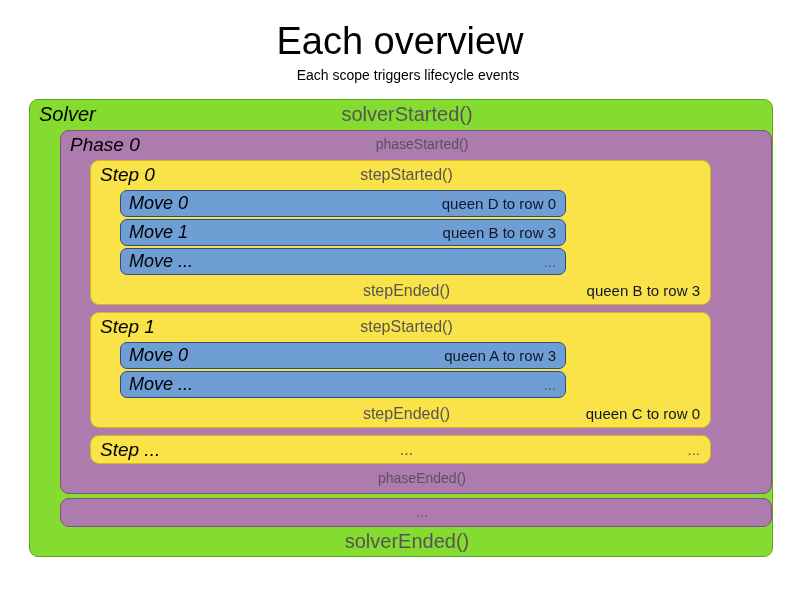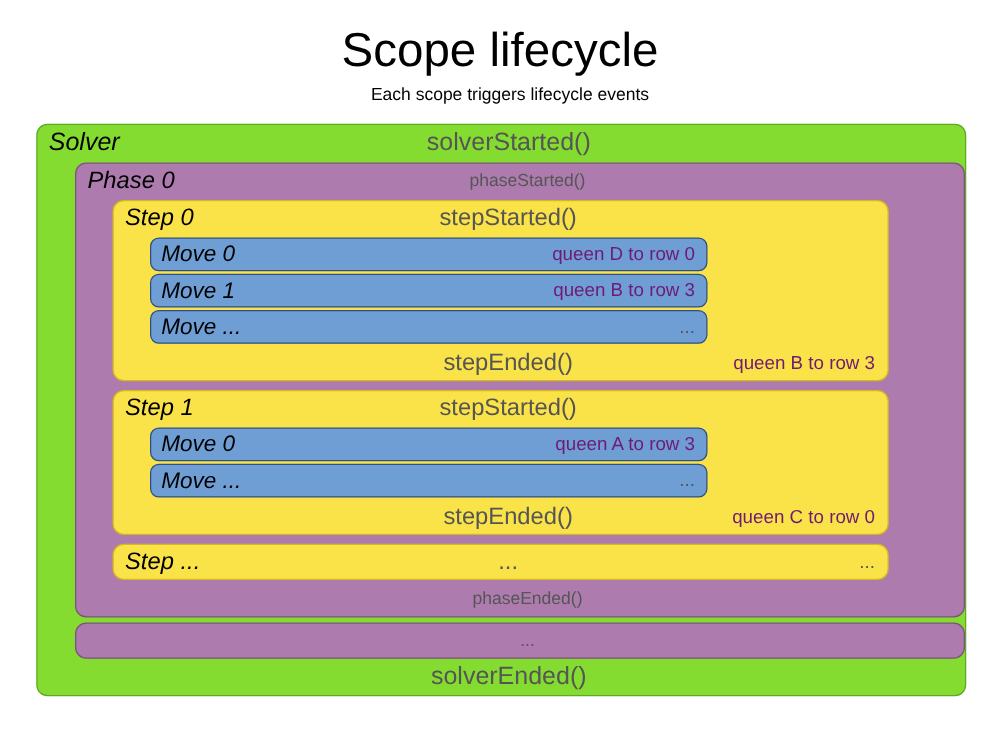--- a/index.html
+++ b/index.html
@@ -63,21 +63,21 @@
     text-align: center;
     font-size: 19px;
     color: #555555;
     white-space: nowrap;
   }
   .scope-detail {
     position: absolute;
     right: 10px;
     top: 0;
     font-size: 15px;
-    color: #701a75;
+    color: #0f172a;
     white-space: nowrap;
   }
   .scope-event.small, .scope-detail.small {
     font-size: 15px;
   }
 
   
   .solver {
     margin: 16px 0 0 29px;
     width: 744px;
@@ -100,21 +100,21 @@
   .phase .scope-event { font-size: 14px; }
 
   
   .step {
     margin: 2px 0 0 29px;
     width: 621px;
     background: #fae348;
     border-color: #d5b81d;
   }
   .step .scope-name { font-size: 19px; }
-  .step .scope-event { font-size: 19px; }
+  .step .scope-event { font-size: 16px; }
 
   
   .move {
     margin: 2px 0 0 29px;
     width: 446px;
     height: 27px;
     background: #6e9ed4;
     border-color: #2f4f84;
     border-width: 1px;
     border-radius: 7px;
@@ -130,21 +130,21 @@
 
   .ellipsis-dim { color: #555555; }
 
   .spacer-4 { height: 5px; }
   .spacer-2 { height: 3px; }
 </style>
 </head>
 <body>
 
 <div class="header">
-  <div class="title">Scope lifecycle</div>
+  <div class="title">Each overview</div>
   <div class="subtitle">Each scope triggers lifecycle events</div>
 </div>
 
 <div class="scope solver">
 
   <div class="scope-line">
     <span class="scope-name">Solver</span>
     <span class="scope-event">solverStarted()</span>
   </div>
 

